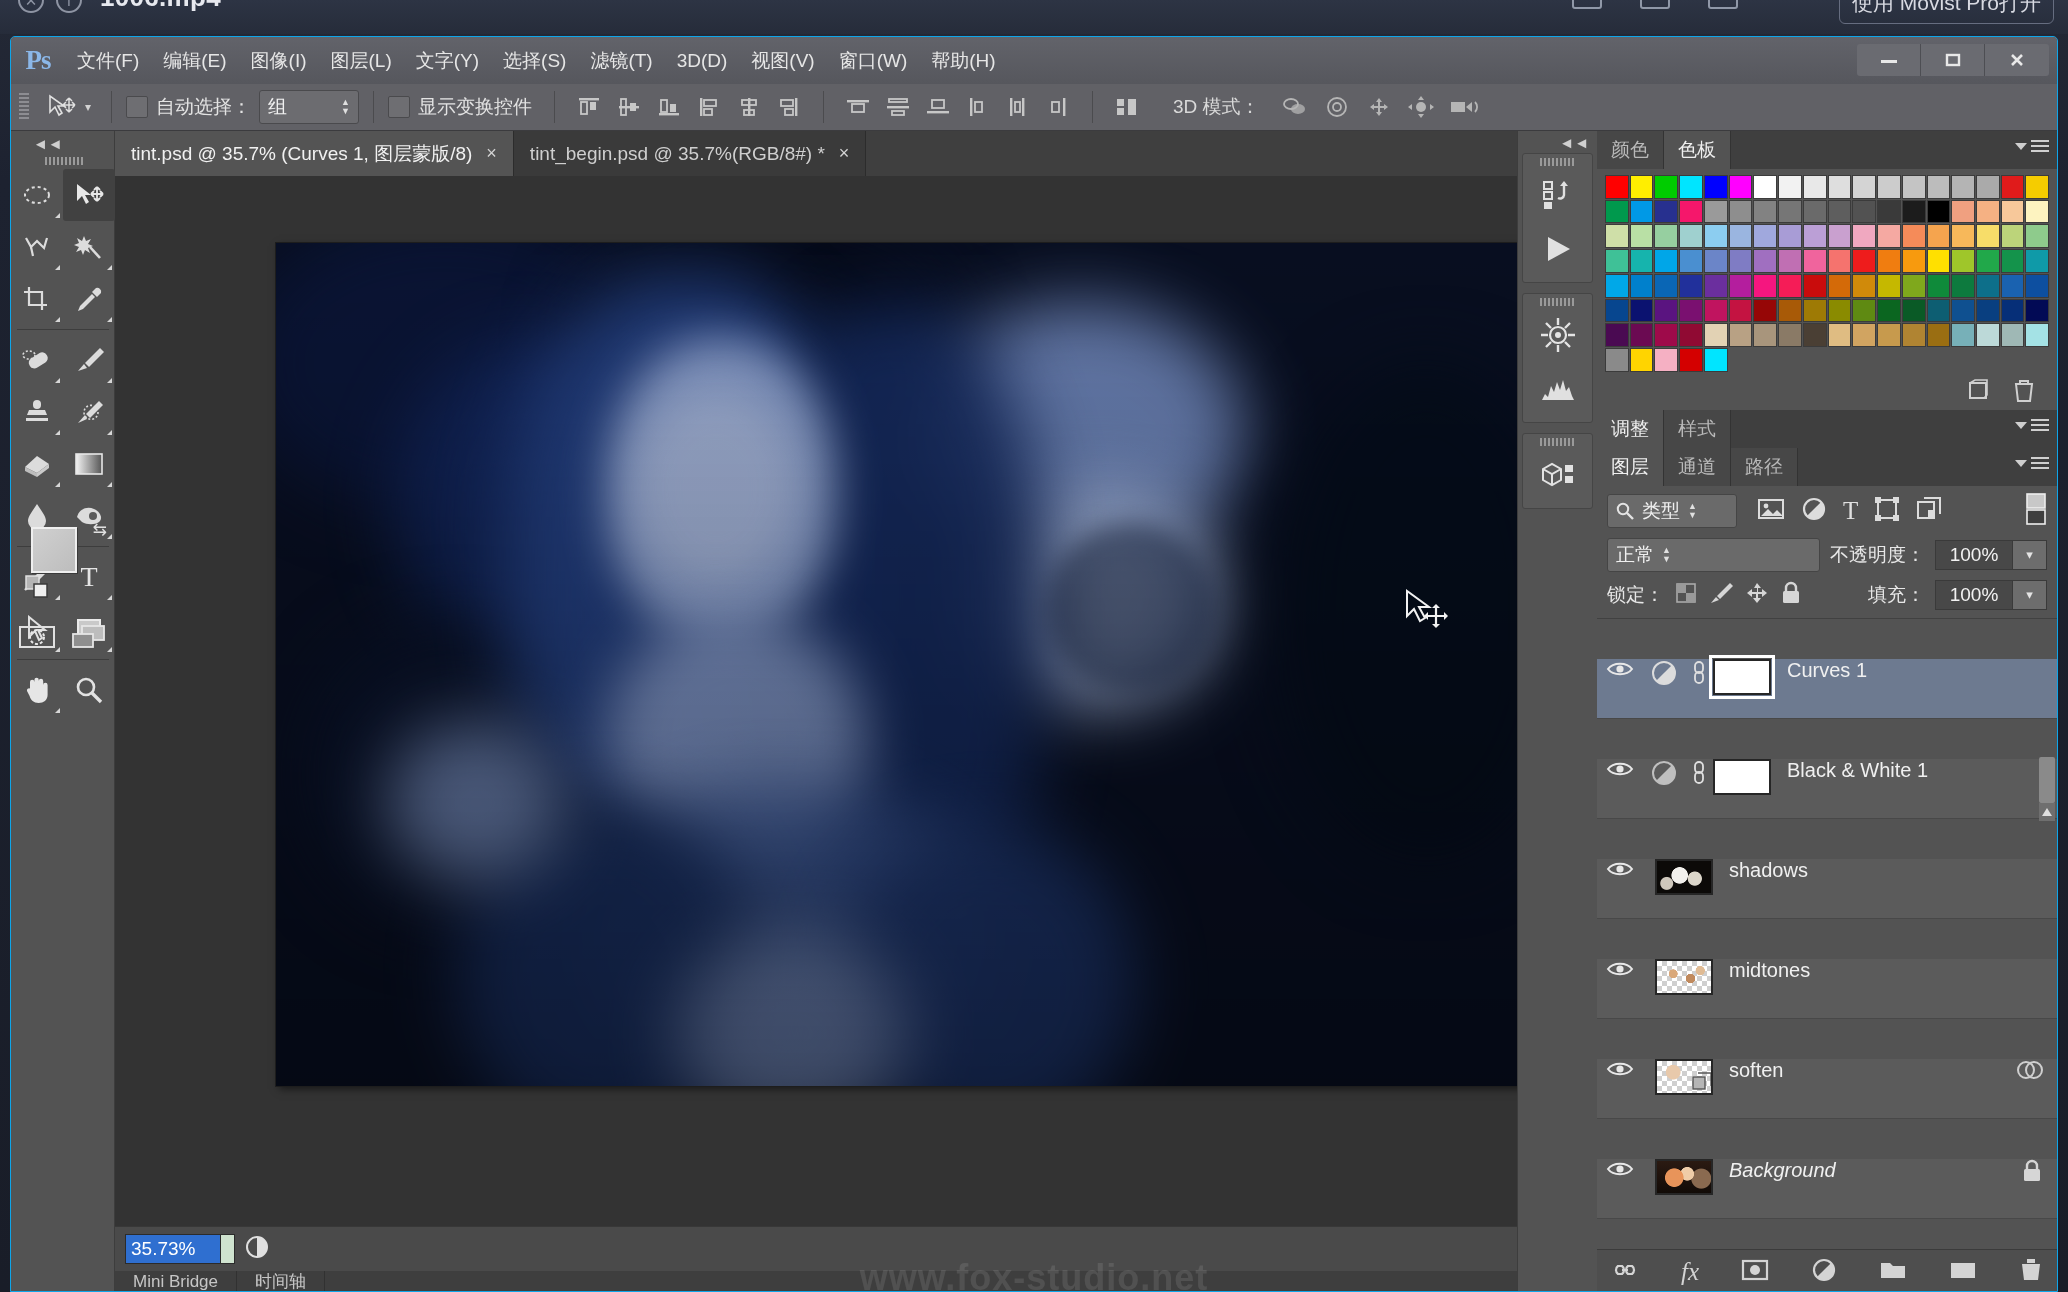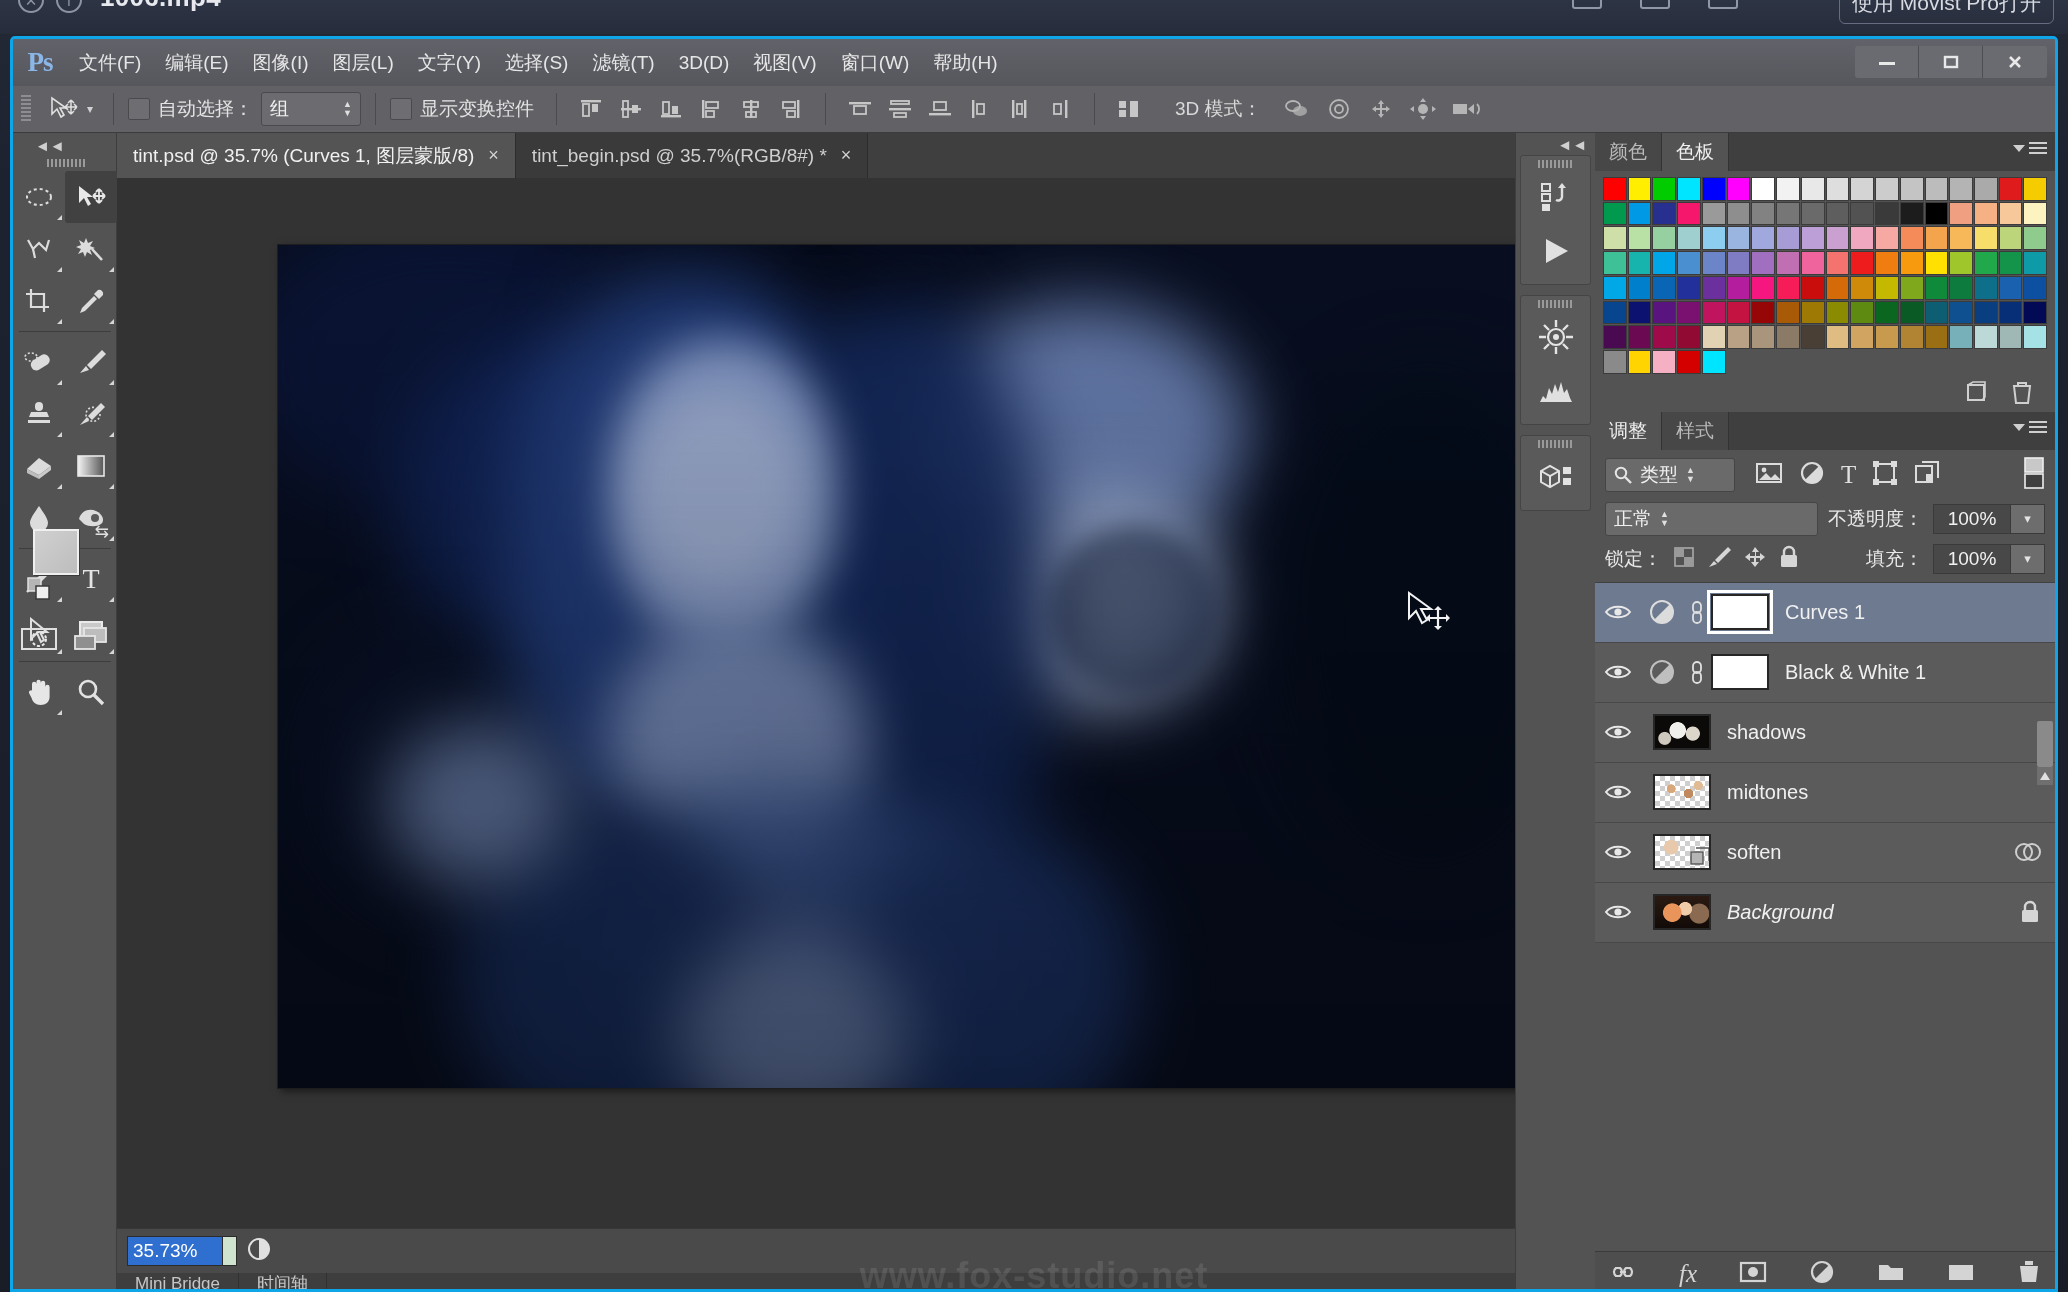--- a/index.html
+++ b/index.html
@@ -37,21 +37,21 @@
     position: absolute; right: 330px; top: -15px; display: flex; gap: 38px;
   }
   .vp-cast { width: 30px; height: 24px; border: 2px solid #9098a8; border-radius: 3px; }
   .vp-cast.s1 { border-radius: 3px 8px 3px 3px; }
 
   
   #psWin {
     position: absolute; left: 10px; top: 36px;
     width: 2048px; height: 1256px;
     background: #535353;
-    border: 3px solid #0ea5e9;
+    border: 1px solid #0ea5e9;
     border-radius: 5px 5px 0 0;
     overflow: hidden;
   }
 
   
   #menubar {
     position: relative; height: 47px; width: 100%;
     background: linear-gradient(180deg,#62636a 0%,#56575d 100%);
     display: flex; align-items: center;
   }
@@ -227,22 +227,22 @@
     font-size: 19px; color: #f2f2f2; display: flex; align-items: center; justify-content: center;
   }
   .opacity-caret {
     height: 30px; width: 34px; background: #6d6d6d; border: 1px solid #3a3a3a; border-left: none;
     display: flex; align-items: center; justify-content: center; color: #e4e4e4; font-size: 13px;
   }
   .lbl { font-size: 19px; color: #e7e7e7; white-space: nowrap; }
 
   #layerList { flex: 1 1 auto; overflow: hidden; position: relative; border-top: 1px solid #414141; }
   .layer {
-    height: 60px; display: flex; align-items: center;
-    border-bottom: 1px solid #484848; position: relative; background: #5b5b5b;
+    height: 60px; display: flex; align-items: flex-start;
+    border-bottom: 1px solid #484848; position: relative; background: #5b5b5b; margin-top: 40px;
   }
   .layer.selected { background: #6d7a90; }
   .eye-cell { width: 46px; display: flex; align-items: center; justify-content: center; }
   .adj-icon-cell { width: 42px; display: flex; align-items: center; justify-content: center; }
   .link-cell { width: 28px; display: flex; align-items: center; justify-content: center; }
   .thumb {
     width: 58px; height: 36px; border: 2px solid #262626; background: #fff; margin-right: 4px;
     position: relative; overflow: hidden;
   }
   .thumb.sel-outline { outline: 3px solid #fff; outline-offset: 1px; }
@@ -956,20 +956,29 @@
           <div class="panel-tab active">调整</div>
           <div class="panel-tab">样式</div>
           <div class="panel-menu">
             <span class="pm-caret"></span>
             <span class="pm-lines"></span>
           </div>
         </div>
       </div>
 
       <div class="panel" style="flex:1 1 auto;display:flex;flex-direction:column;min-height:0;">
+        <div class="panel-tabs">
+          <div class="panel-tab active">图层</div>
+          <div class="panel-tab">通道</div>
+          <div class="panel-tab">路径</div>
+          <div class="panel-menu">
+            <span class="pm-caret"></span>
+            <span class="pm-lines"></span>
+          </div>
+        </div>
 
         <div id="layersTop">
           <div class="lrow">
             <div class="ps-select" style="width:130px">
               <svg width="18" height="18" viewBox="0 0 18 18">
                   <circle cx="7" cy="7" r="5.2" fill="none" stroke="#e4e4e4" stroke-width="2"></circle>
                   <path d="M11 11 L17 17" stroke="#e4e4e4" stroke-width="2.4"></path>
                 </svg>
               <span>类型</span>
               <span class="spin">

